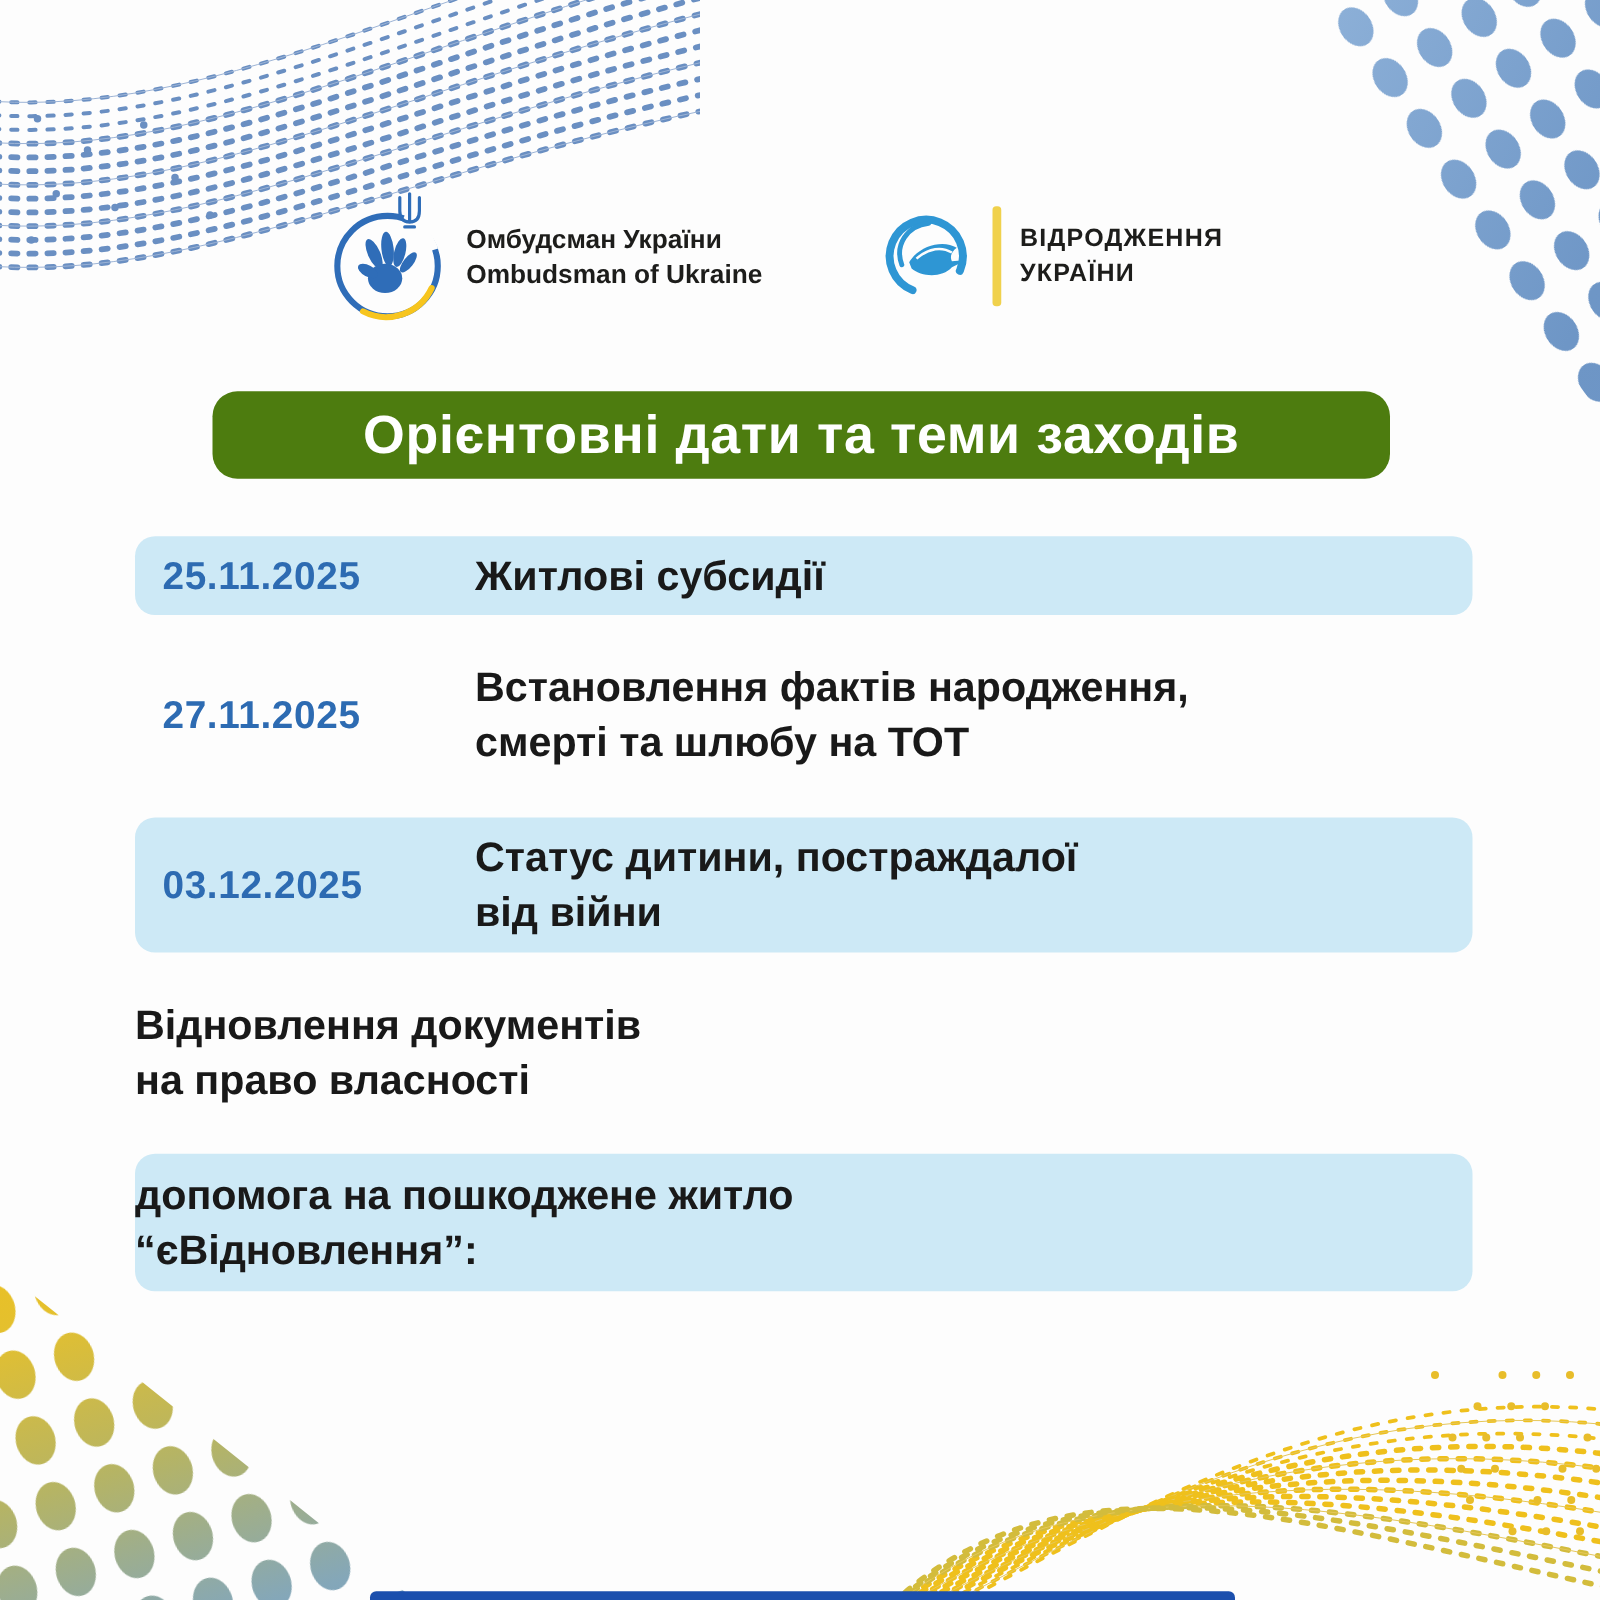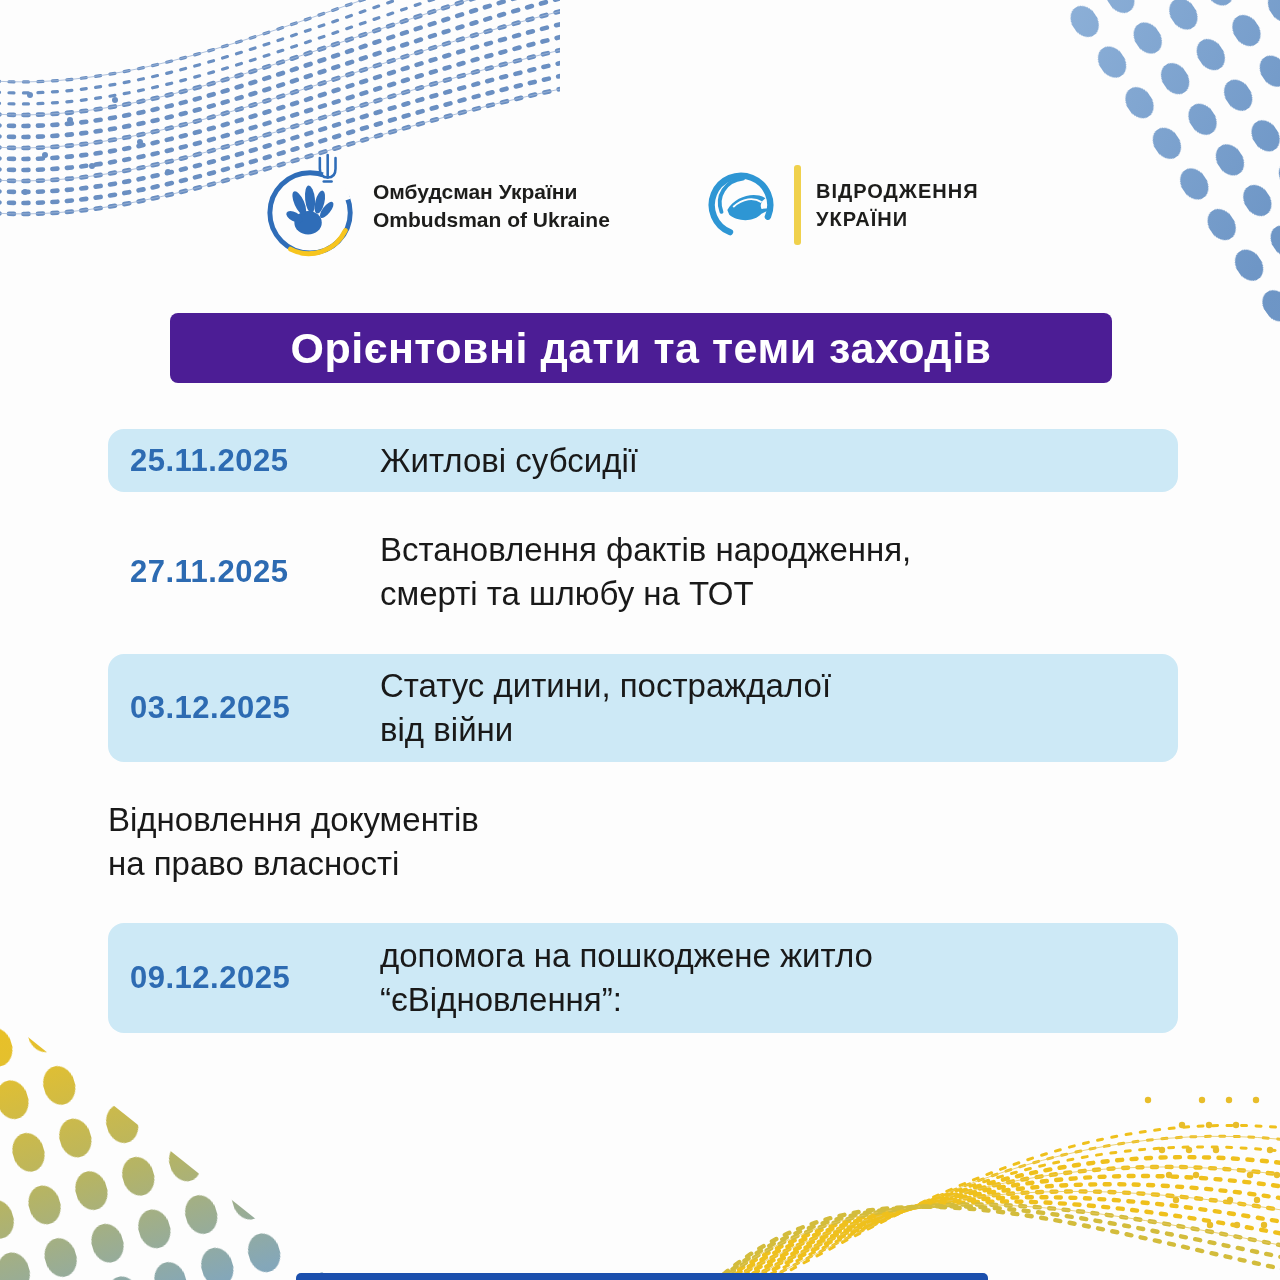--- a/index.html
+++ b/index.html
@@ -37,28 +37,28 @@
   
   .logo{position:absolute;display:flex;align-items:center;}
   .logo-ombudsman{left:263px;top:152px;height:108px;gap:12px;}
   .logo-ombudsman .ltext{font-size:21px;font-weight:700;color:#1d1d1b;line-height:1.32;}
   .logo-vidr{left:700px;top:163px;height:84px;}
   .logo-vidr .bar{width:7px;height:80px;background:#f0d14c;border-radius:3px;margin:0 15px 0 12px;}
   .logo-vidr .ltext{font-size:20px;font-weight:800;color:#1d1d1b;line-height:1.4;letter-spacing:1px;}
   
   .title-banner{
     position:absolute;left:170px;top:313px;width:942px;height:70px;
-    background:#4c1d95;border-radius:8px;display:flex;align-items:center;justify-content:center;
+    background:#4d7c0f;border-radius:20px;display:flex;align-items:center;justify-content:center;
     color:#ffffff;font-size:43px;font-weight:700;letter-spacing:0.5px;
   }
   
   .row{position:absolute;left:108px;width:1070px;display:flex;align-items:center;box-sizing:border-box;}
   .row.hl{background:#cde9f6;border-radius:16px;}
   .row .date{flex:0 0 250px;padding-left:22px;font-size:31px;font-weight:700;color:#2d6bb2;letter-spacing:0.5px;}
-  .row .topic{font-size:33px;font-weight:400;color:#191919;line-height:1.32;}
+  .row .topic{font-size:33px;font-weight:700;color:#191919;line-height:1.32;}
   
   .bottom-bar{position:absolute;left:296px;bottom:0;width:692px;height:7px;background:#1b4fad;border-radius:5px 5px 0 0;}
 </style>
 </head>
 <body>
 
 <div class="canvas">
 
   <svg id="wave-tl" class="wave-svg" width="560" height="235" viewBox="0 0 560 235">
       <path d="M -20 80 C 150 96, 310 10, 565 -68" fill="none" stroke="#6a8fc2" stroke-width="3.2" stroke-linecap="round" stroke-dasharray="5 9.5"></path>
@@ -203,21 +203,20 @@
           <div>від війни</div>
         </div>
       </div>
       <div class="row" style="top: 788px; height: 108px;">
         <div class="topic">
           <div>Відновлення документів</div>
           <div>на право власності</div>
         </div>
       </div>
       <div class="row hl" style="top: 923px; height: 110px;">
-        <div class="date">09.12.2025</div>
         <div class="topic">
           <div>допомога на пошкоджене житло</div>
           <div>“єВідновлення”:</div>
         </div>
       </div>
     </div>
 
   <div class="bottom-bar"></div>
 
 </div>

